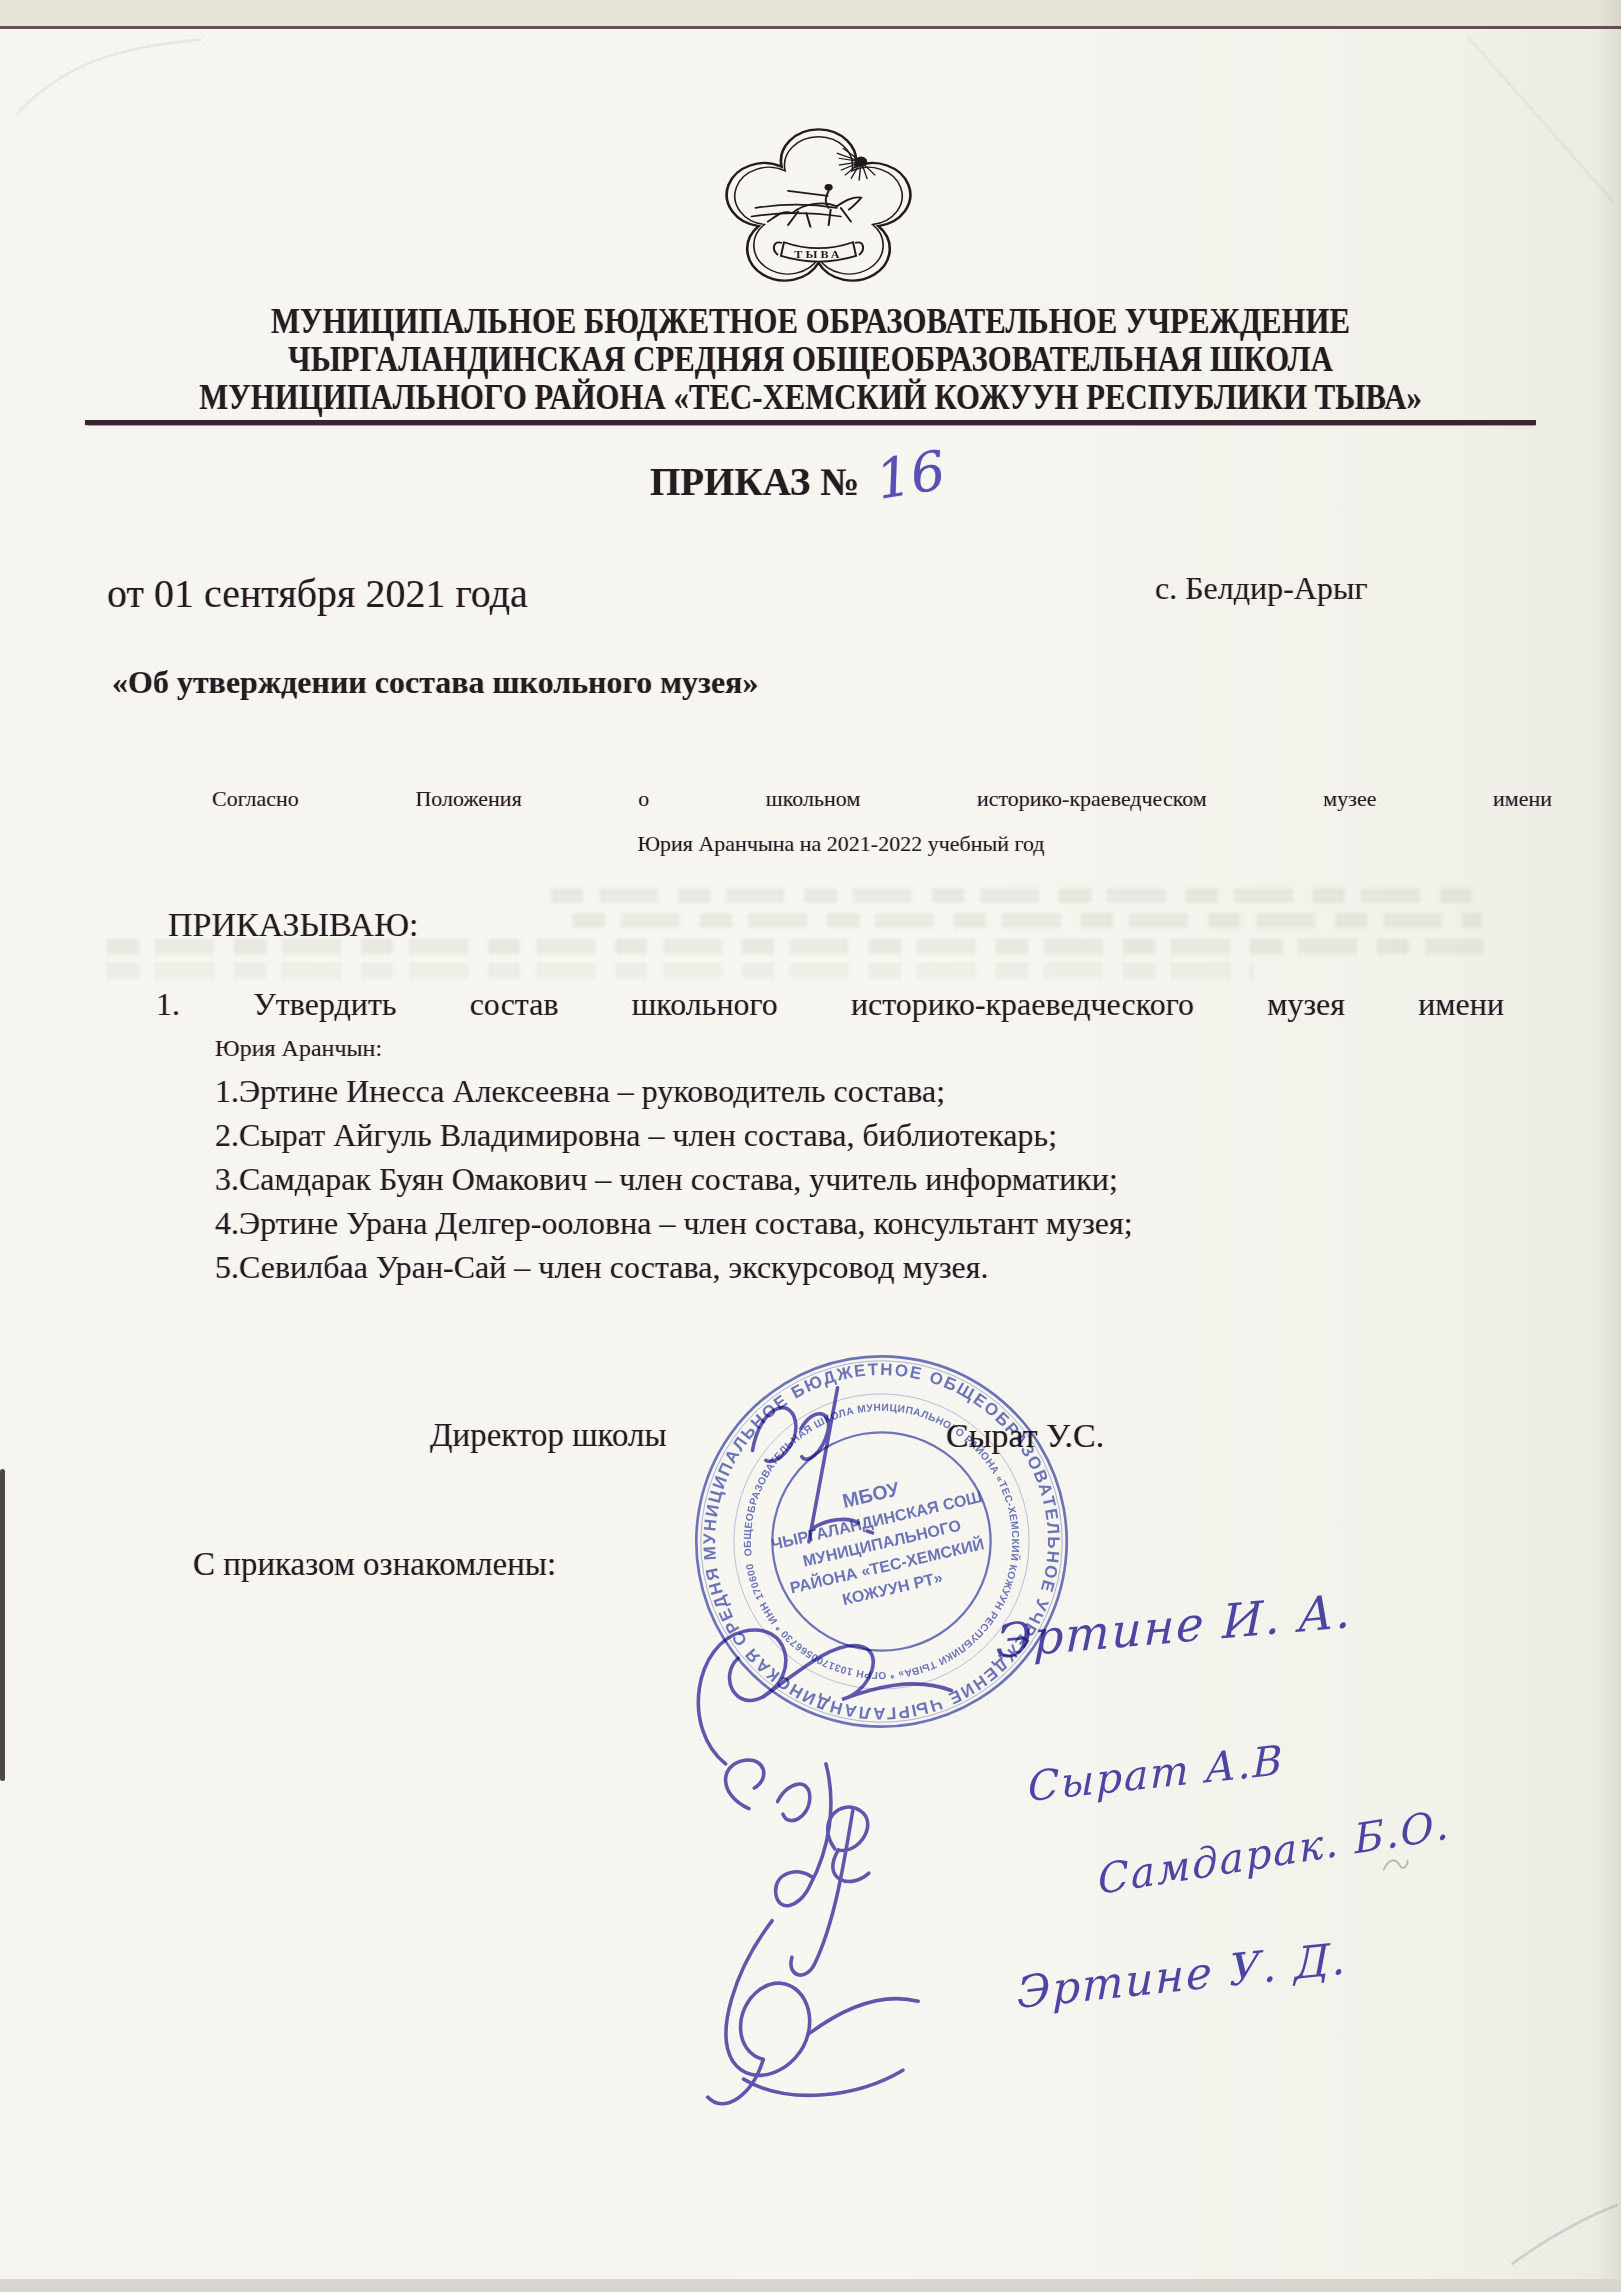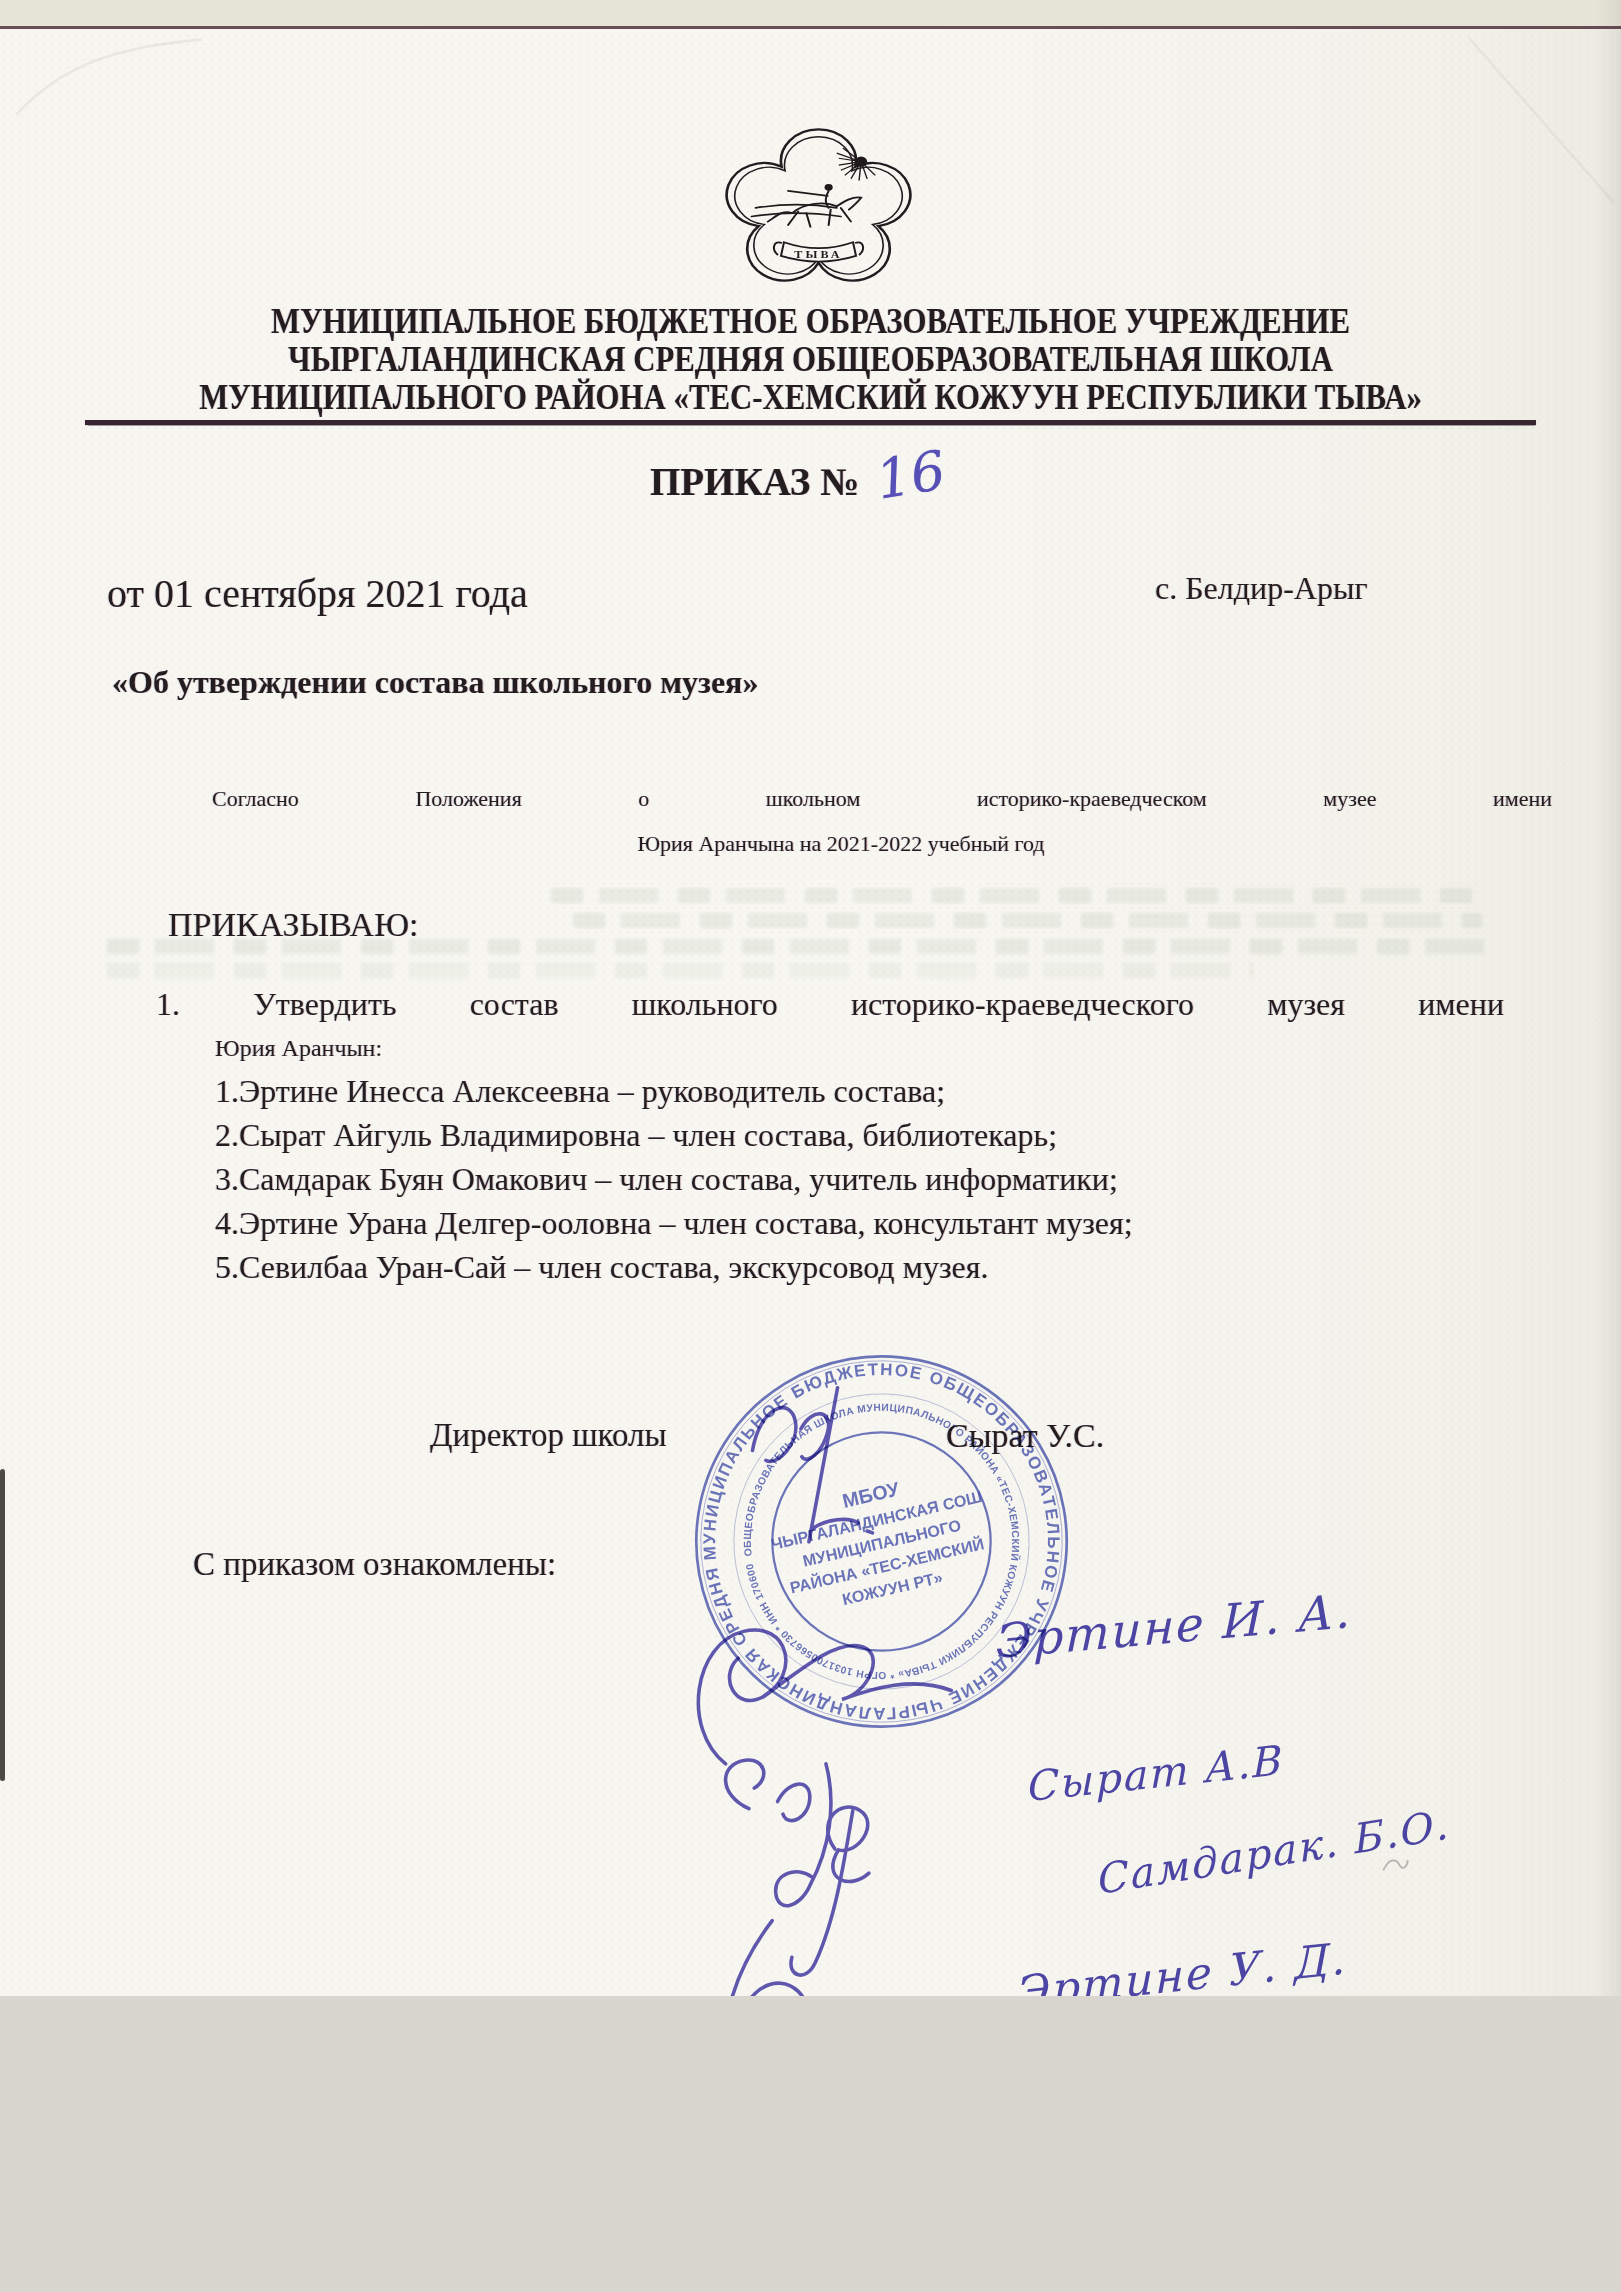--- a/index.html
+++ b/index.html
@@ -1,17 +1,17 @@
 <!DOCTYPE html>
 <html style="font-size:14.3px"><head>
 <meta charset="utf-8">
 <style>
   html,body{margin:0;padding:0;background:#d8d6cf;}
   .page{
-    position:relative; width:1621px; height:1996px; overflow:hidden;
+    position:relative; width:1621px; height:2279px; overflow:hidden;
     background:linear-gradient(90deg,#f6f5f0 0%, #f7f6f1 55%, #f2f1ea 88%, #ecebe3 100%);
     font-family:"Liberation Serif", serif; color:#241d20;
   }
   .page::before{
     content:""; position:absolute; inset:0;
     background-image:radial-gradient(rgba(60,60,55,.035) 0.9px, transparent 1.3px);
     background-size:8px 8px; pointer-events:none;
   }
   .abs{position:absolute;}
   .typed{text-shadow:0.9px 0 0 rgba(150,40,60,.20), -0.9px 0 0 rgba(40,60,140,.16);}

